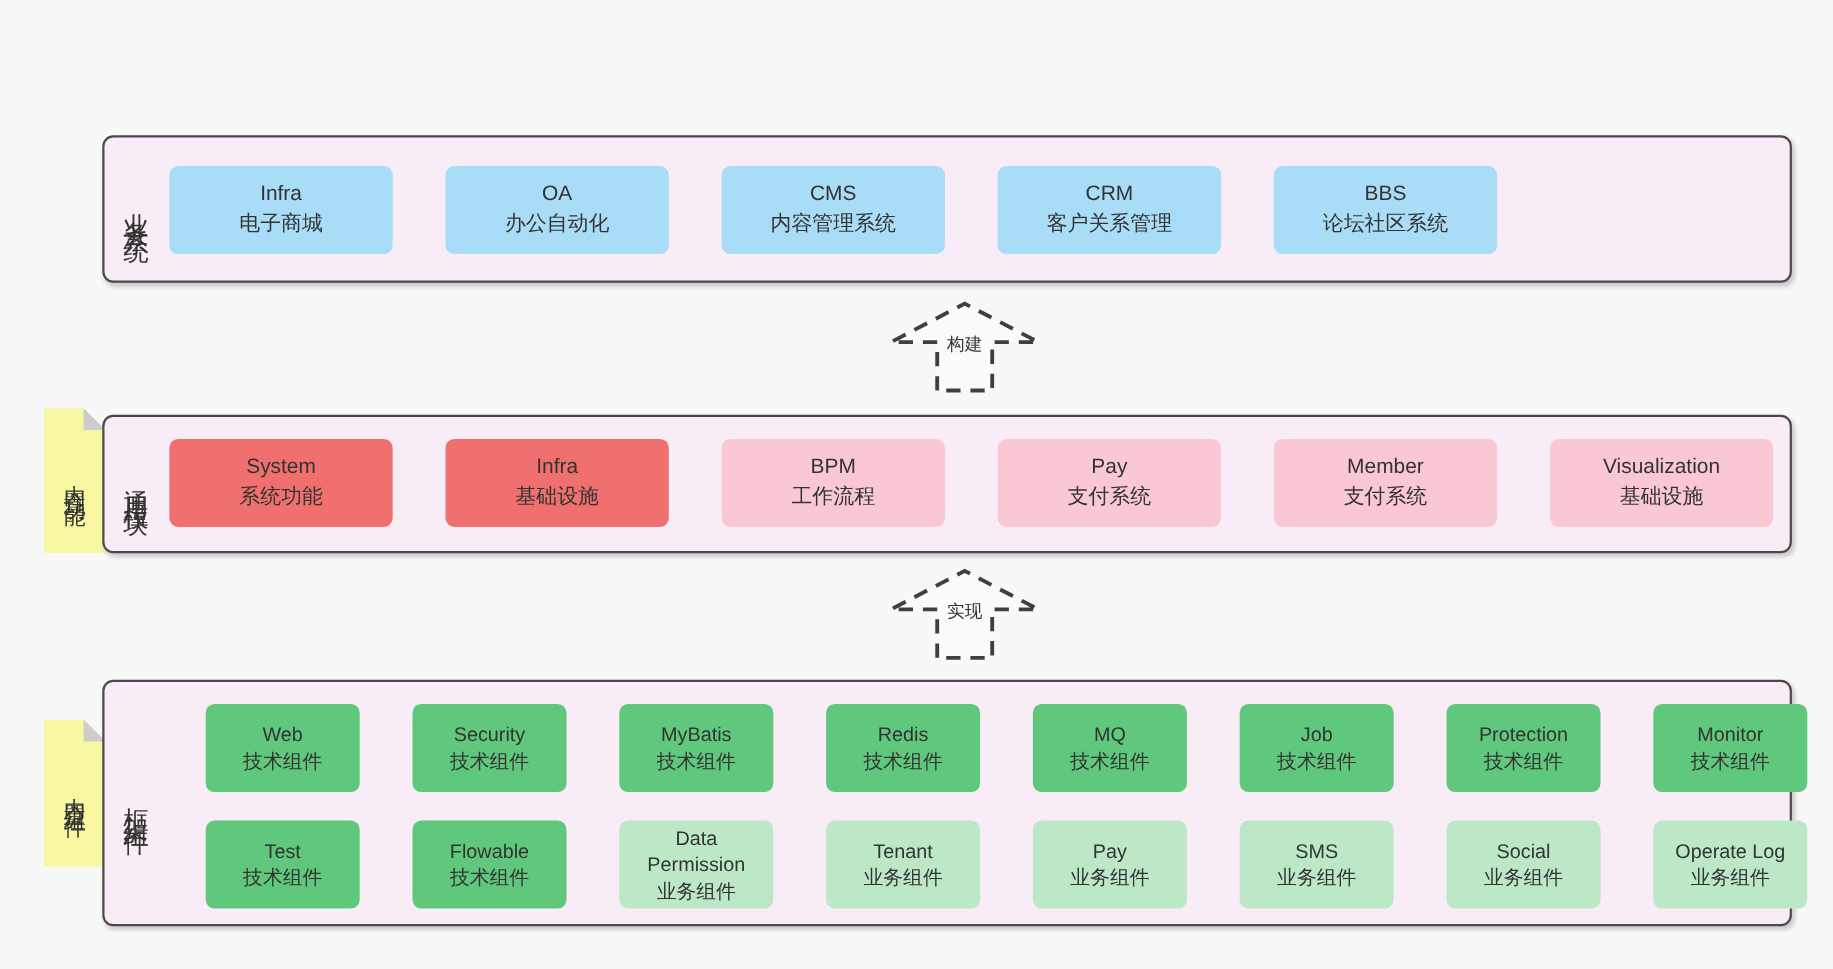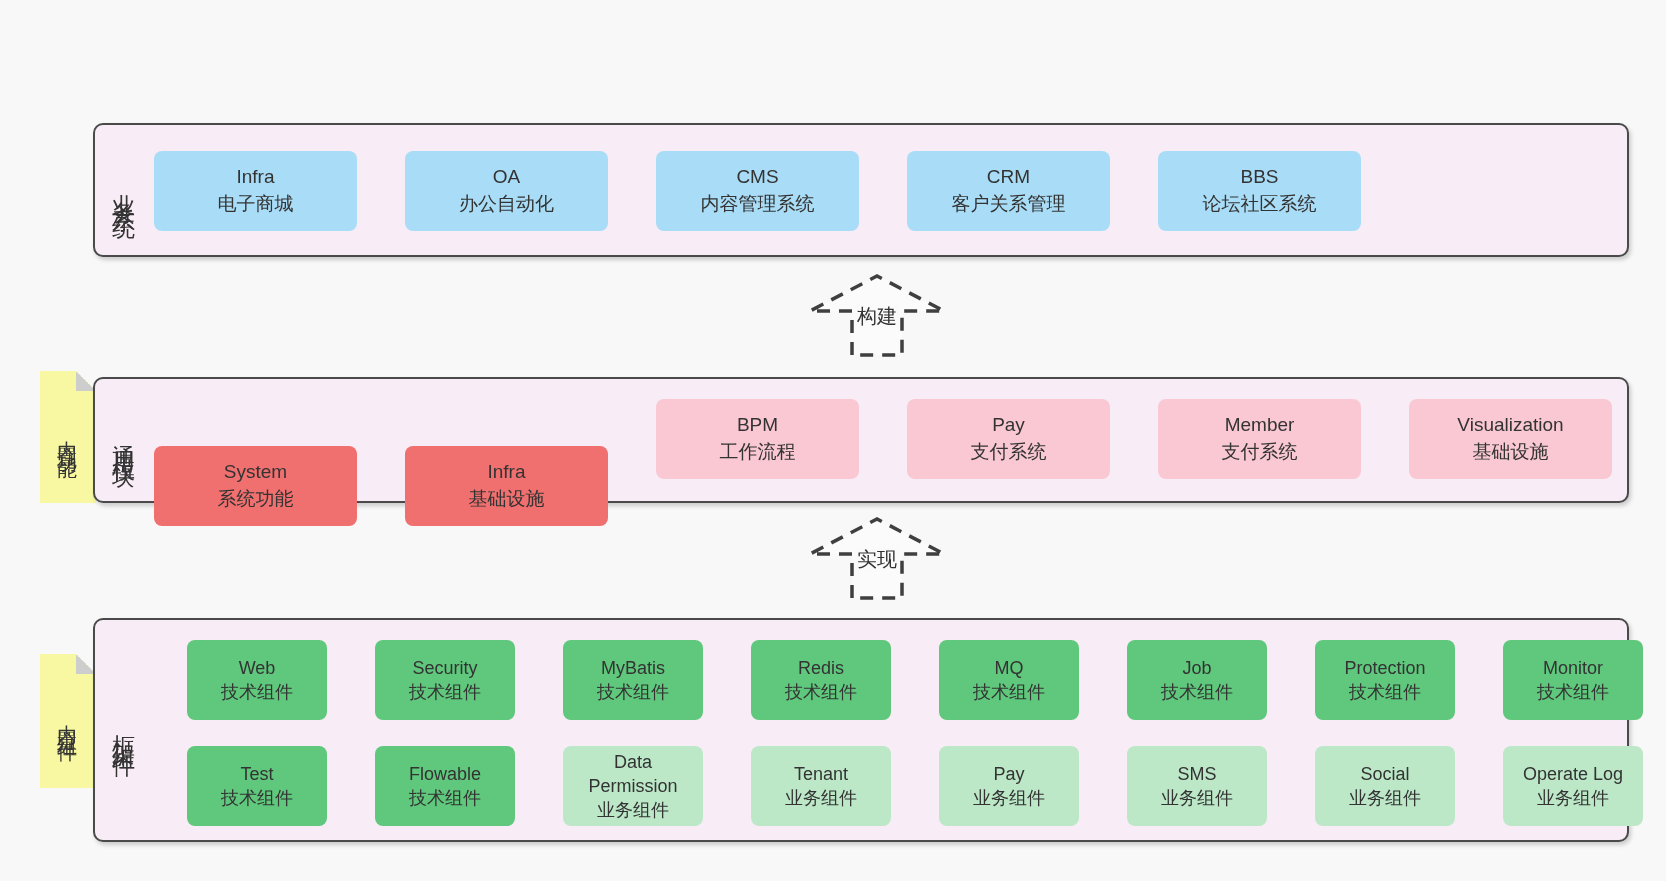--- a/index.html
+++ b/index.html
@@ -65,34 +65,34 @@
   .box{
     height:80px;border-radius:8px;
     display:flex;flex-direction:column;
     align-items:center;justify-content:center;
     text-align:center;line-height:1.42;
     box-sizing:border-box;padding:2px 8px;
   }
   .box-w203{width:203px;font-size:19px;}
   .box-w140{width:140px;font-size:18px;line-height:1.35;}
   .blue{background:#a9dcf6;}
-  .red{background:#f0706f;margin-top:47px;}
+  .red{background:#f0706f;}
   .pink{background:#f9c8d3;}
   .green{background:#5fc87c;}
   .lightgreen{background:#bce8c8;}
   .box-title,.box-sub{color:#333;}
 
   
   .arrow{position:absolute;left:802px;width:150px;height:88px;z-index:1;}
   .arrow-build{top:271px;}
   .arrow-implement{top:514px;}
   .arrow svg{display:block;}
   .arrow-label{
     position:absolute;left:0;right:0;top:32px;
-    text-align:center;font-size:20px;color:#333;
+    text-align:center;font-size:16px;color:#333;
   }
   .arrow-label span{background:#fafafa;padding:0 2px;}
 </style>
 </head>
 <body>
 
 <div class="canvas">
 
   <div class="panel panel-business">
     <div class="side-label">业务系统</div>

